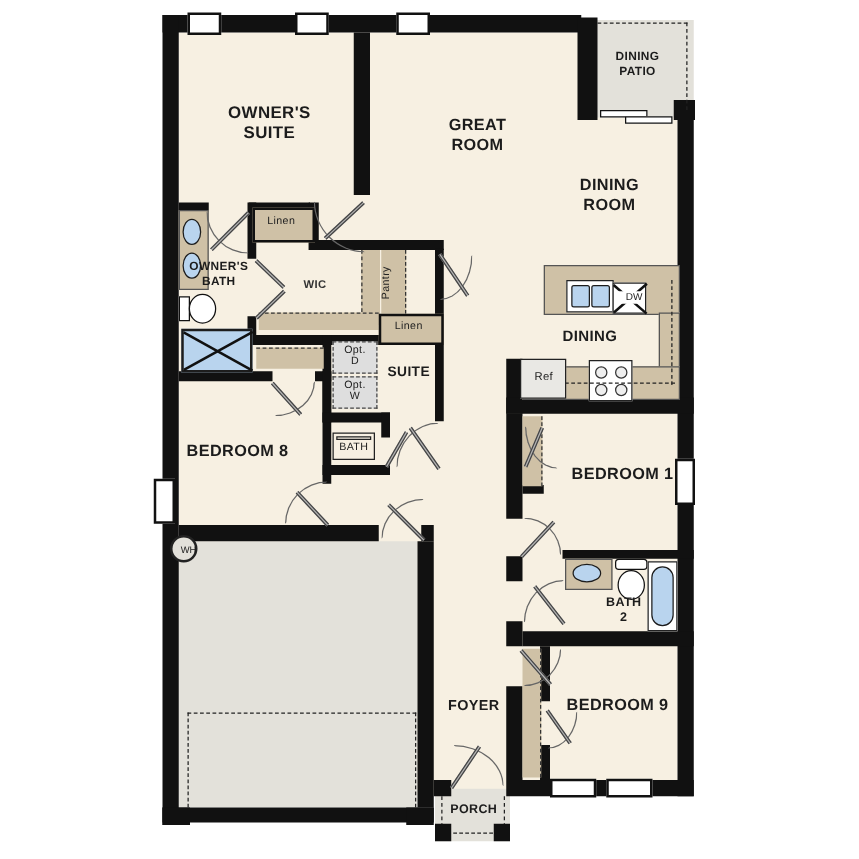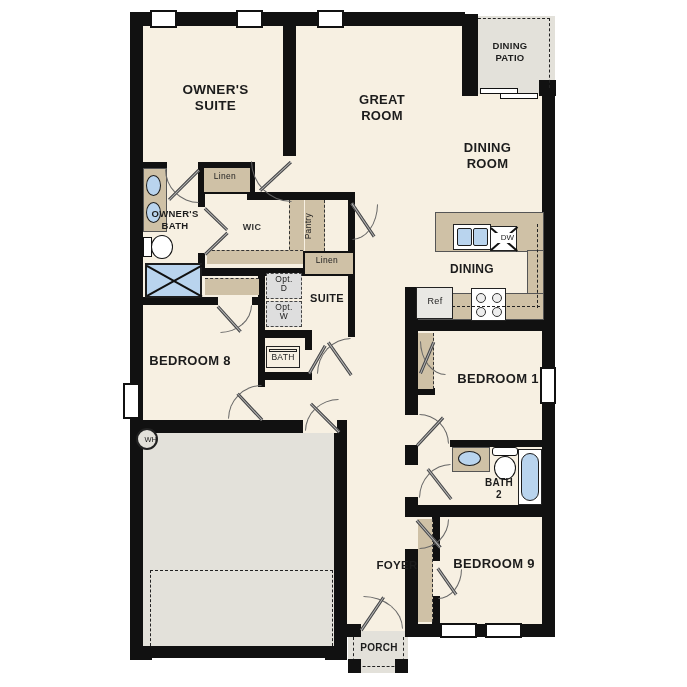--- a/index.html
+++ b/index.html
@@ -226,16 +226,16 @@
   <div class="lbl" style="left:266px;top:275px;width:36px;font-size:8.5px;font-weight:normal;line-height:1.1;">Opt.
 D</div>
   <div class="lbl" style="left:266px;top:303px;width:36px;font-size:8.5px;font-weight:normal;line-height:1.1;">Opt.
 W</div>
   <div class="lbl" style="left:266px;top:352px;width:34px;font-size:8.5px;font-weight:normal;">BATH</div>
   <div class="lbl" style="left:138px;top:353px;width:104px;font-size:13px;">BEDROOM 8</div>
   <div class="lbl" style="left:446px;top:371px;width:104px;font-size:13px;">BEDROOM 1</div>
   <div class="lbl" style="left:478px;top:477px;width:42px;font-size:10px;">BATH
 2</div>
   <div class="lbl" style="left:440px;top:556px;width:108px;font-size:13px;">BEDROOM 9</div>
-  <div class="lbl" style="left:368px;top:558px;width:58px;font-size:11.5px;">FOYER</div>
+  <div class="lbl" style="left:350px;top:558px;width:58px;font-size:11.5px;">FOYER</div>
   <div class="lbl" style="left:356px;top:642px;width:46px;font-size:10px;">PORCH</div>
 
 </div>
 
 </body></html>

